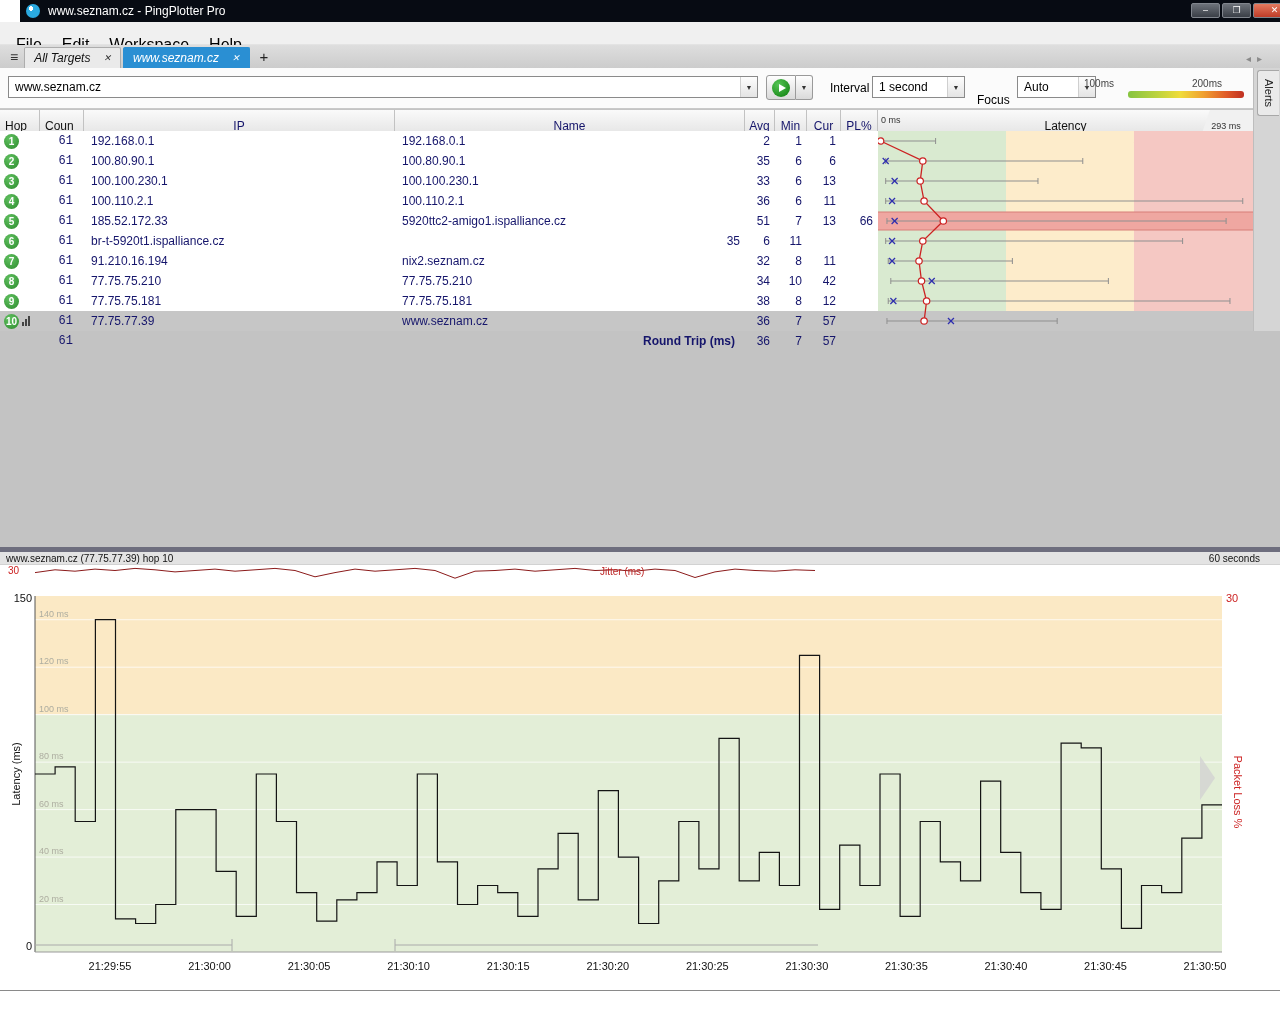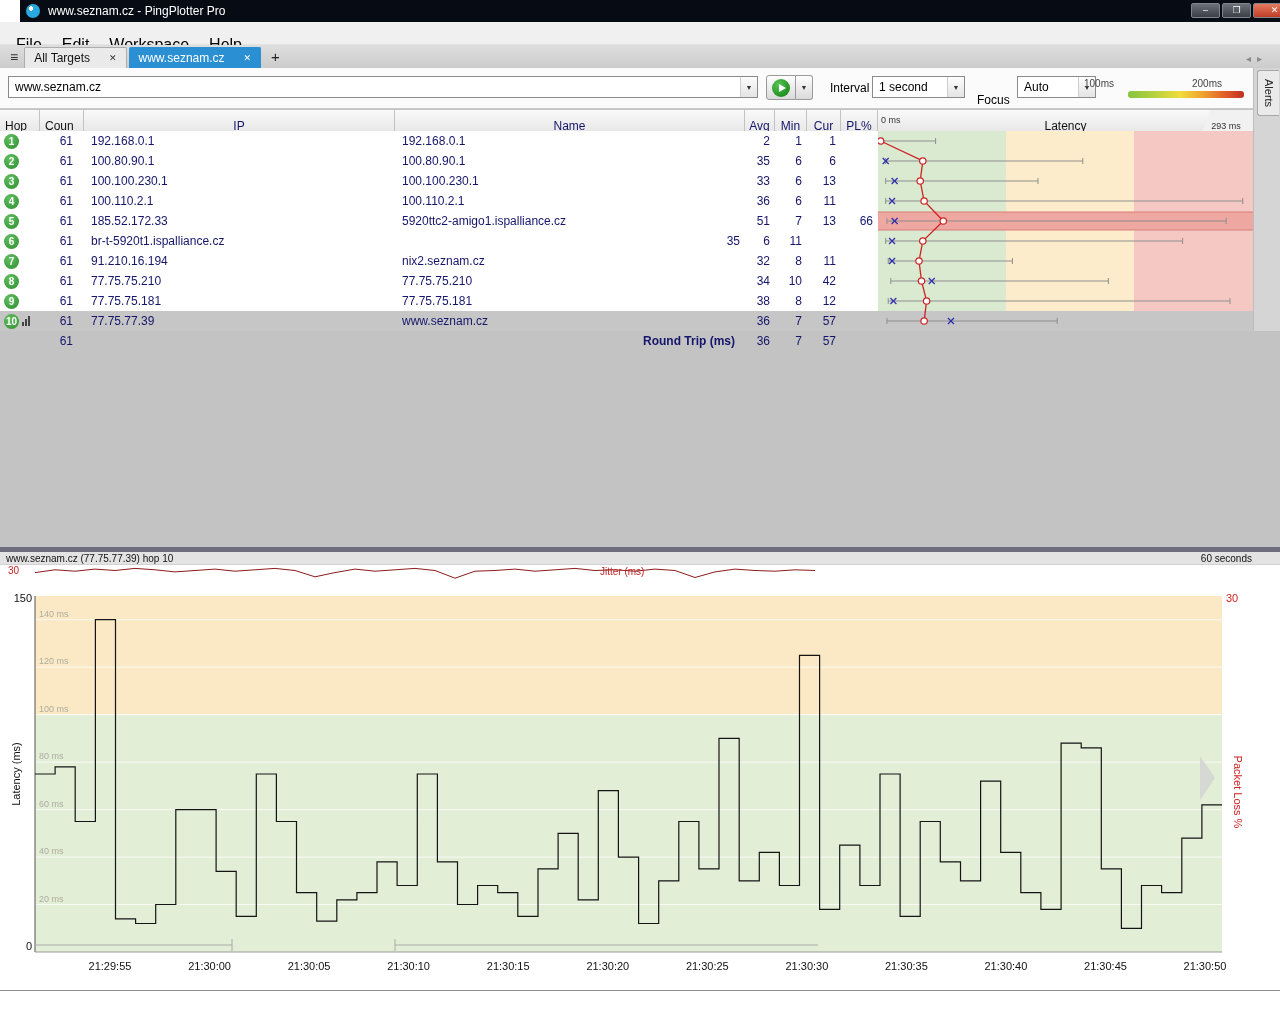--- a/index.html
+++ b/index.html
@@ -15,21 +15,21 @@
   .wbtn{width:29px;height:15px;border:1px solid #80858d;border-radius:2px;background:linear-gradient(#6d727a,#3a3f47);color:#fff;font-size:9px;line-height:1;display:flex;align-items:center;justify-content:center;}
   .wbtn.close{background:linear-gradient(#e57a5f,#bf3c28);width:43px;}
 
   
   .menubar{position:absolute;top:22px;left:0;width:100%;height:23px;background:#f0f0f0;display:flex;align-items:stretch;padding-left:6px;border-bottom:1px solid #e3e3e3;}
   .menu-item{font-size:16px;color:#000;padding:14px 10px;}
 
   
   .tabbar{position:absolute;top:45px;left:0;width:100%;height:23px;background:linear-gradient(#dedede,#cccccc);display:flex;align-items:flex-end;padding-left:4px;}
   .hamburger{font-size:14px;color:#333;padding:0 6px 3px;}
-  .tab{height:21px;display:flex;align-items:center;gap:19px;padding:0 9px;font-size:12px;background:#eaeaea;color:#111;border:1px solid #adadad;border-bottom:none;border-radius:2px 2px 0 0;margin-right:2px;}
+  .tab{height:21px;display:flex;align-items:center;gap:13px;padding:0 9px;font-size:12px;background:#eaeaea;color:#111;border:1px solid #adadad;border-bottom:none;border-radius:2px 2px 0 0;margin-right:2px;font-style:italic;}
   .tab .x{font-size:9px;color:#333;}
   .tab.active{background:#2a8fd3;color:#fff;border-color:#2a8fd3;}
   .tab.active .x{color:#fff;}
   .newtab{font-size:15px;color:#222;padding:0 8px 3px;}
   .tabnav{position:absolute;right:12px;bottom:4px;color:#8a8a8a;font-size:10px;letter-spacing:6px;}
 
   
   .toolbar{position:absolute;top:68px;left:0;width:100%;height:41px;background:#fbfbfb;border-bottom:1px solid #c9c9c9;}
   .combo{position:absolute;height:22px;border:1px solid #8a8a8a;background:#fff;font-size:12px;display:flex;align-items:center;padding-left:6px;color:#000;}
   .combo .arrowbox{position:absolute;right:0;top:0;width:17px;height:100%;border-left:1px solid #cfcfcf;display:flex;align-items:center;justify-content:center;font-size:7px;color:#333;background:linear-gradient(#fdfdfd,#e4e4e4);}
@@ -55,36 +55,36 @@
   .lh-left{position:absolute;left:3px;top:5px;font-size:9px;color:#333;}
   .lh-title{font-size:12px;}
   .lh-right{position:absolute;right:0;top:0;height:100%;width:54px;background:#f1f1f1;clip-path:polygon(20% 0,100% 0,100% 100%,0 100%);display:flex;align-items:center;justify-content:center;}
   .lh-right i{font-style:normal;font-size:9px;color:#333;}
 
   #rows{position:absolute;top:131px;left:0;width:878px;}
   .trow{display:grid;grid-template-columns:40px 44px 311px 350px 30px 32px 34px 37px;height:20px;background:#fff;}
   .trow.sel{background:#c6c6c6;}
   .c{font-size:12px;color:#15156b;display:flex;align-items:center;white-space:nowrap;overflow:hidden;}
   .c.hop{padding-left:4px;}
-  .c.count{justify-content:flex-end;padding-right:11px;}
+  .c.count{justify-content:flex-end;padding-right:11px;font-family:Liberation Mono, monospace;}
   .c.ip,.c.name{padding-left:7px;}
   .c.num{justify-content:flex-end;padding-right:5px;}
   .hopnum{min-width:15px;height:15px;border-radius:8px;padding:0 2px;background:radial-gradient(circle at 38% 32%,#61c161,#2d8b2d);color:#fff;font-size:10px;font-weight:bold;display:inline-flex;align-items:center;justify-content:center;}
   .bars{display:inline-flex;align-items:flex-end;gap:1px;margin-left:3px;}
   .bars i{width:2px;background:#444;display:inline-block;}
 
   .graybelow{position:absolute;top:331px;left:0;width:1280px;height:216px;background:#c3c3c3;}
   .summary{position:absolute;top:331px;left:0;width:878px;height:20px;display:grid;grid-template-columns:40px 44px 311px 350px 30px 32px 34px 37px;}
   .summary .rt{justify-content:flex-end;font-weight:bold;padding-right:10px;}
 
   #latsvg{position:absolute;left:878px;top:131px;}
 
   
   .splitter{position:absolute;top:547px;left:0;width:100%;height:5px;background:#6e6e7e;}
-  .tlheader{position:absolute;top:552px;left:0;width:100%;height:13px;background:#e3e3e3;border-bottom:1px solid #d2d2d2;font-size:10px;color:#111;display:flex;justify-content:space-between;align-items:center;padding:0 28px 0 6px;}
+  .tlheader{position:absolute;top:552px;left:0;width:100%;height:13px;background:#e3e3e3;border-bottom:1px solid #d2d2d2;font-size:10px;color:#111;display:flex;justify-content:space-between;align-items:center;padding:0 20px 0 6px;}
   .timelinebg{position:absolute;top:565px;left:0;width:100%;height:425px;background:#fff;}
   #plotsvg{position:absolute;top:565px;left:0;}
   .lab{position:absolute;font-size:11px;color:#111;}
   .lab.red{color:#c22;}
   .l150{left:8px;top:592px;width:24px;text-align:right;}
   .l0{left:18px;top:940px;width:14px;text-align:right;}
   .jmax{left:8px;top:565px;font-size:10px;}
   .pmax{left:1226px;top:592px;}
   .ylabel{position:absolute;top:768px;left:-26px;width:84px;transform:rotate(-90deg);font-size:11px;color:#111;text-align:center;}
   .plabel{position:absolute;top:786px;left:1193px;width:90px;transform:rotate(90deg);font-size:11px;color:#c22;text-align:center;}

